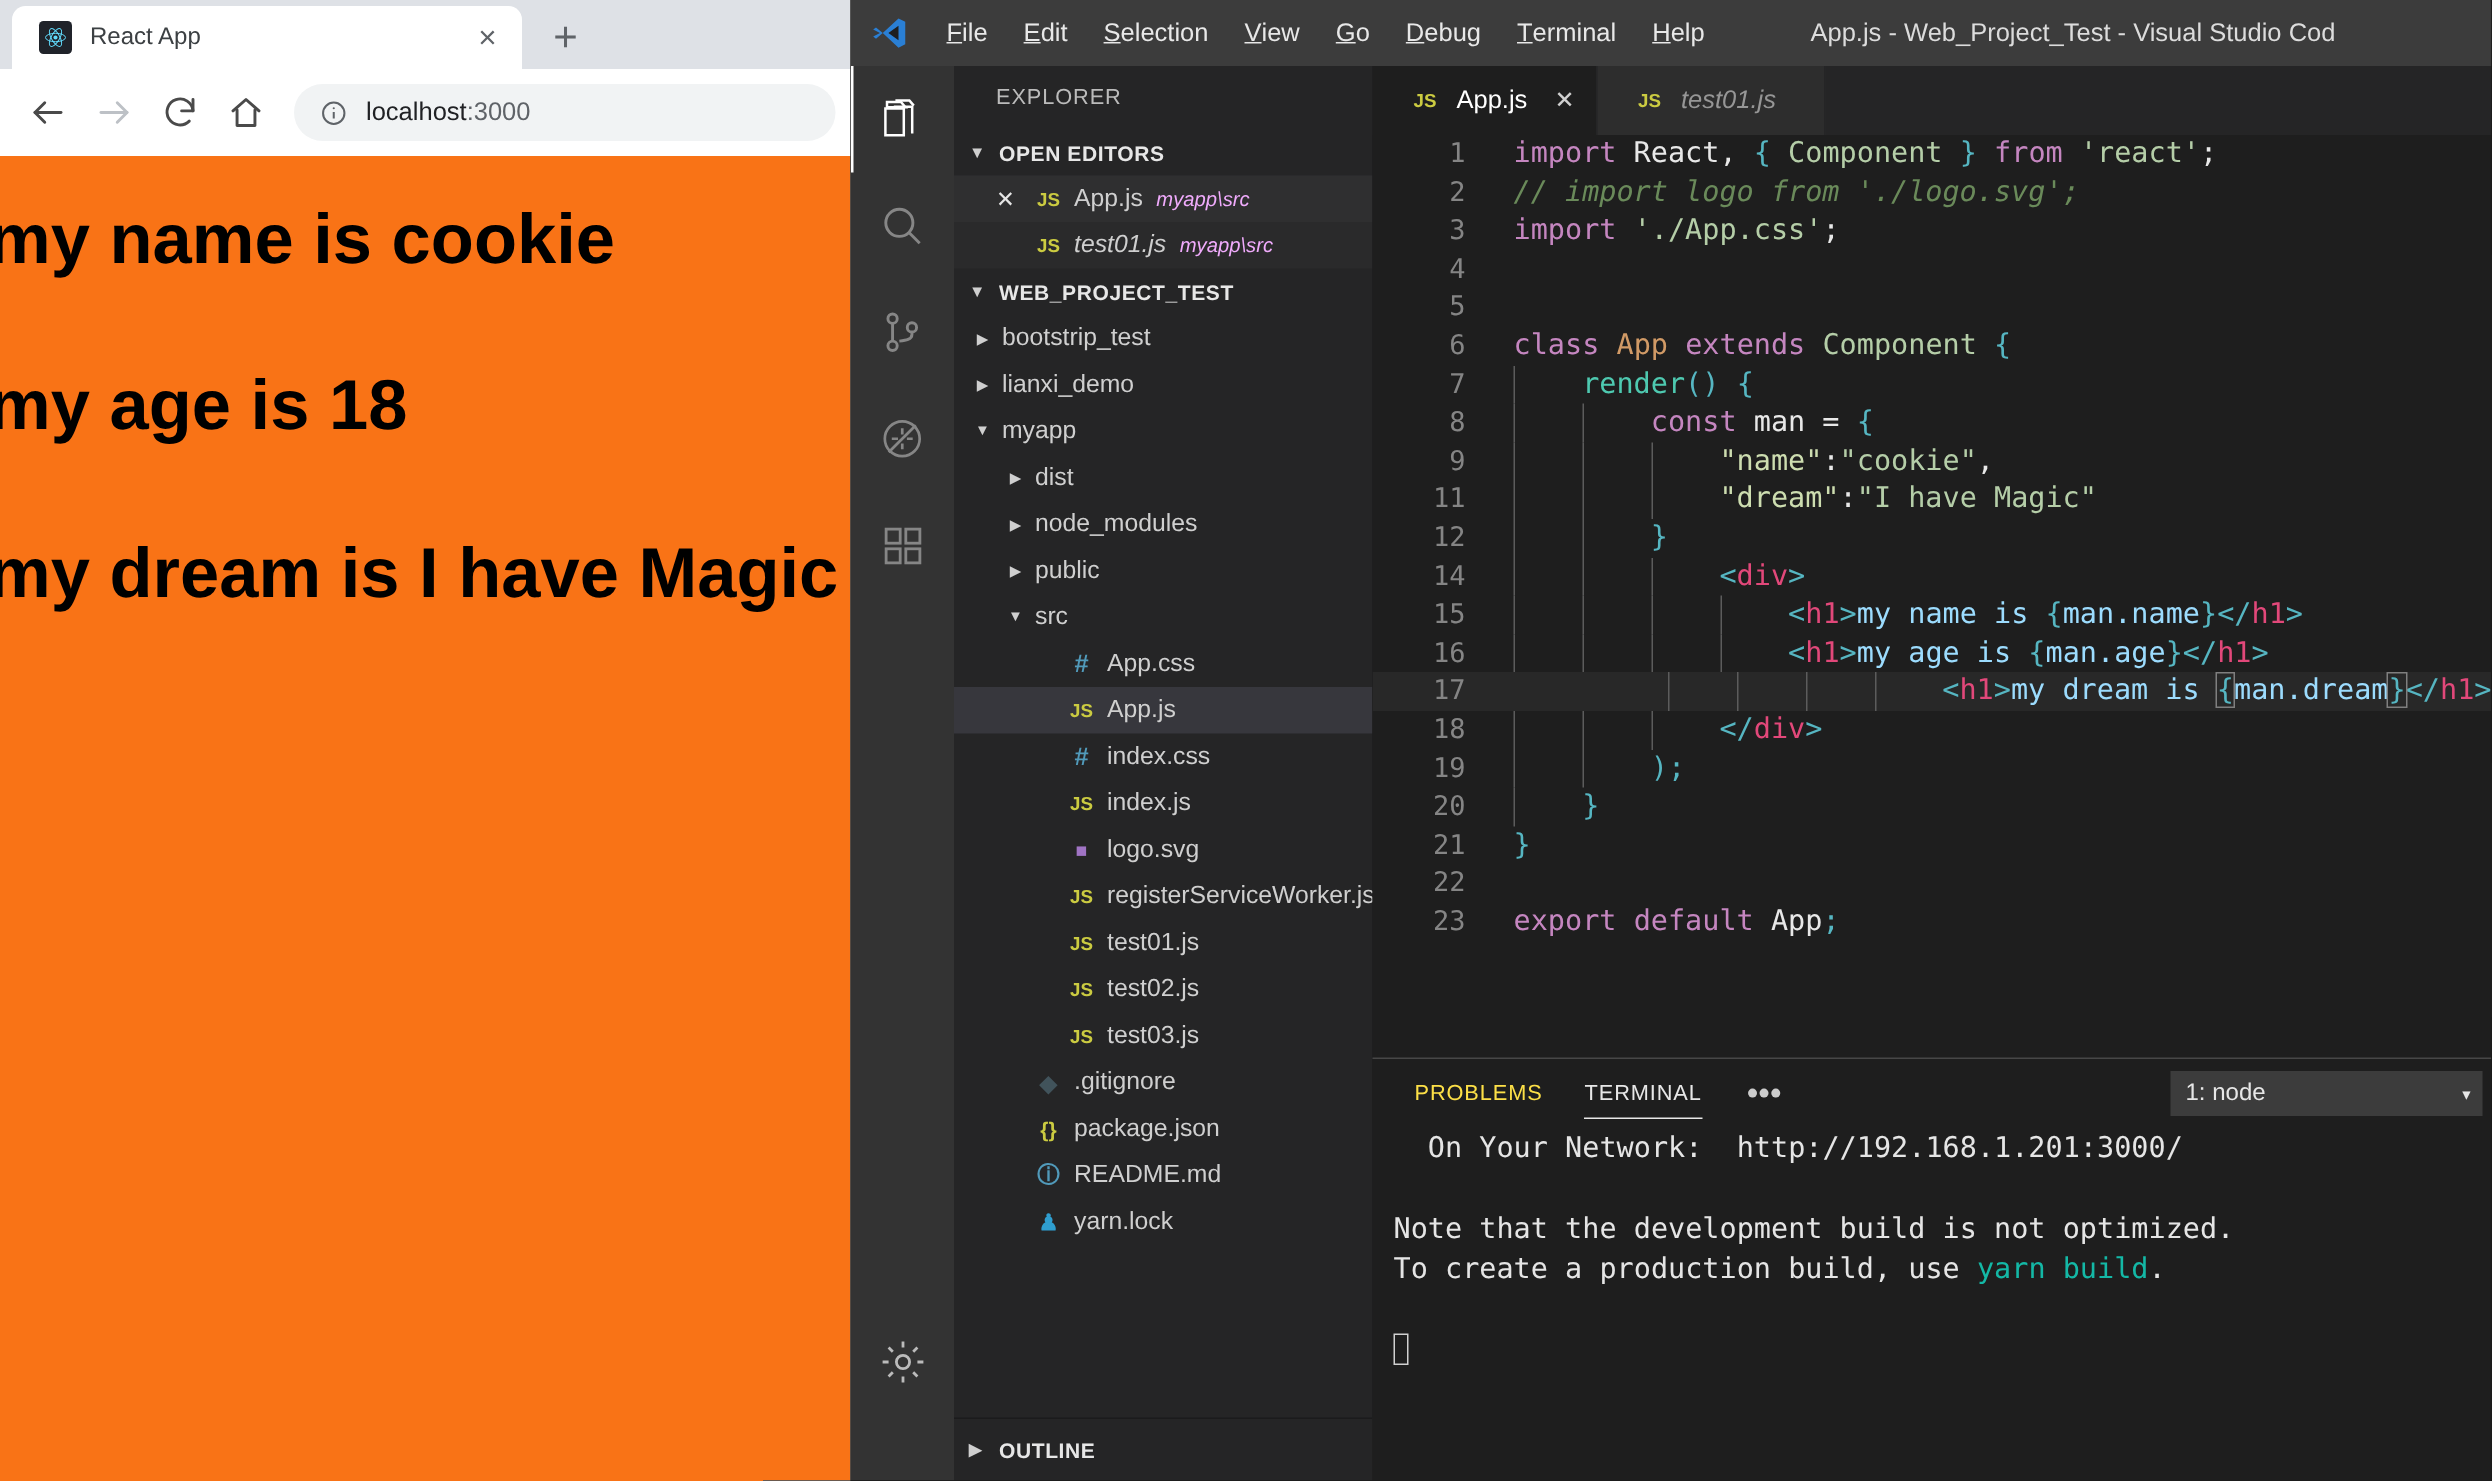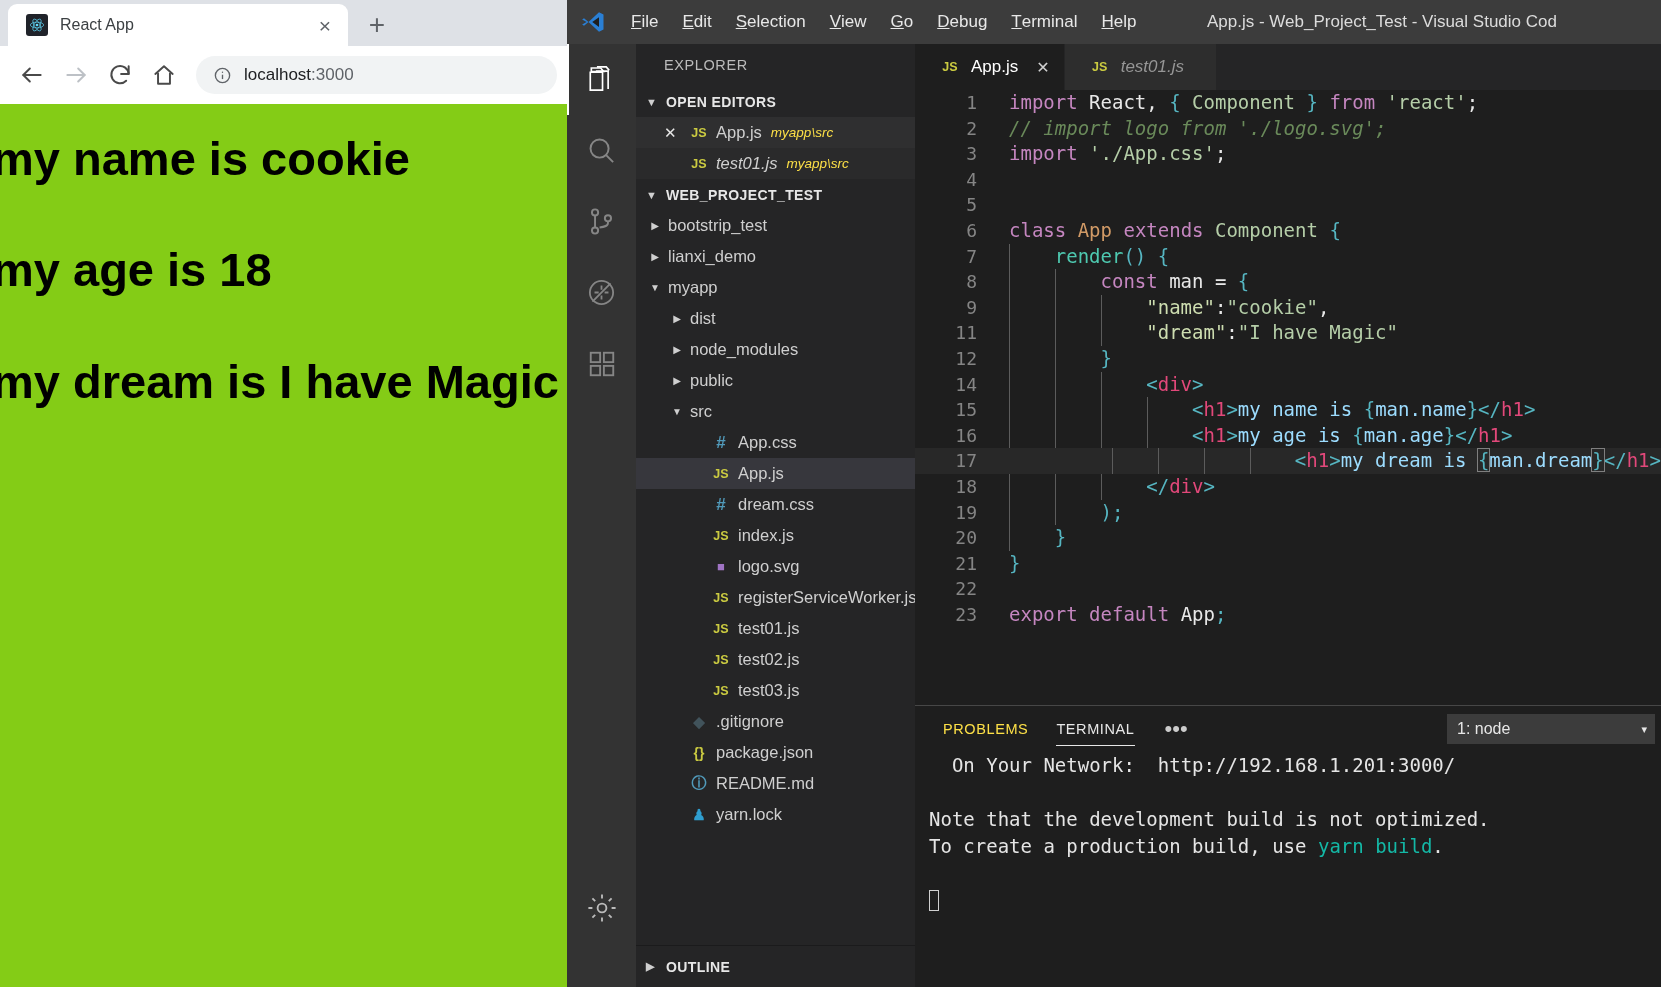--- a/index.html
+++ b/index.html
@@ -79,21 +79,21 @@
   }
   #omnibox .info-icon {
     width: 20px; height: 20px; flex: 0 0 20px;
     margin-right: 12px; color: #5f6368;
     display: flex; align-items: center; justify-content: center;
   }
   .url-host { font-size: 17px; color: #202124; }
   .url-rest { font-size: 17px; color: #5f6368; }
   #page-body {
     position: absolute; left: 0; top: 104px;
-    width: 100%; bottom: 0; background: #84cc16;
+    width: 100%; bottom: 0; background: #f97316;
     padding-left: 0px;
     overflow: hidden;
   }
   #page-body h1 {
     font-size: 47px; font-weight: 700; color: #000;
     line-height: 1.05; white-space: nowrap;
     margin: 0 0 0 -8px;
   }
   #page-body h1:nth-child(1) { margin-top: 30px; }
   #page-body h1:nth-child(2) { margin-top: 62px; }
@@ -169,21 +169,21 @@
     padding-left: 28px; font-size: 16.5px; color: #cfcfcf;
     cursor: pointer; white-space: nowrap;
   }
   .oe-row.dirty-hover { background: #2f2f30; }
   .oe-close {
     width: 22px; flex: 0 0 22px; color: #e6e6e6; font-size: 15px;
     display: flex; align-items: center; cursor: pointer;
   }
   .oe-spacer { width: 22px; flex: 0 0 22px; }
   .desc {
-    font-size: 13.5px; color: #fde047; font-style: italic; margin-left: 9px;
+    font-size: 13.5px; color: #f0abfc; font-style: italic; margin-left: 9px;
   }
   .oe-row.italic .fname { font-style: italic; color: #cfcfcf; }
 
   .tree-row {
     height: 31px; display: flex; align-items: center;
     font-size: 16.5px; color: #cfcfcf; cursor: pointer;
     white-space: nowrap;
   }
   .tree-row.selected { background: #37373d; }
   .tree-row .twisty {
@@ -542,21 +542,21 @@
             <span>App.css</span>
           </div>
           <div class="tree-row selected" style="padding-left: 54px;">
             <span class="twisty"></span>
             <span class="ficon js">JS</span>
             <span>App.js</span>
           </div>
           <div class="tree-row" style="padding-left: 54px;">
             <span class="twisty"></span>
             <span class="ficon css">#</span>
-            <span>dream.css</span>
+            <span>index.css</span>
           </div>
           <div class="tree-row" style="padding-left: 54px;">
             <span class="twisty"></span>
             <span class="ficon js">JS</span>
             <span>index.js</span>
           </div>
           <div class="tree-row" style="padding-left: 54px;">
             <span class="twisty"></span>
             <span class="ficon svg">■</span>
             <span>logo.svg</span>

